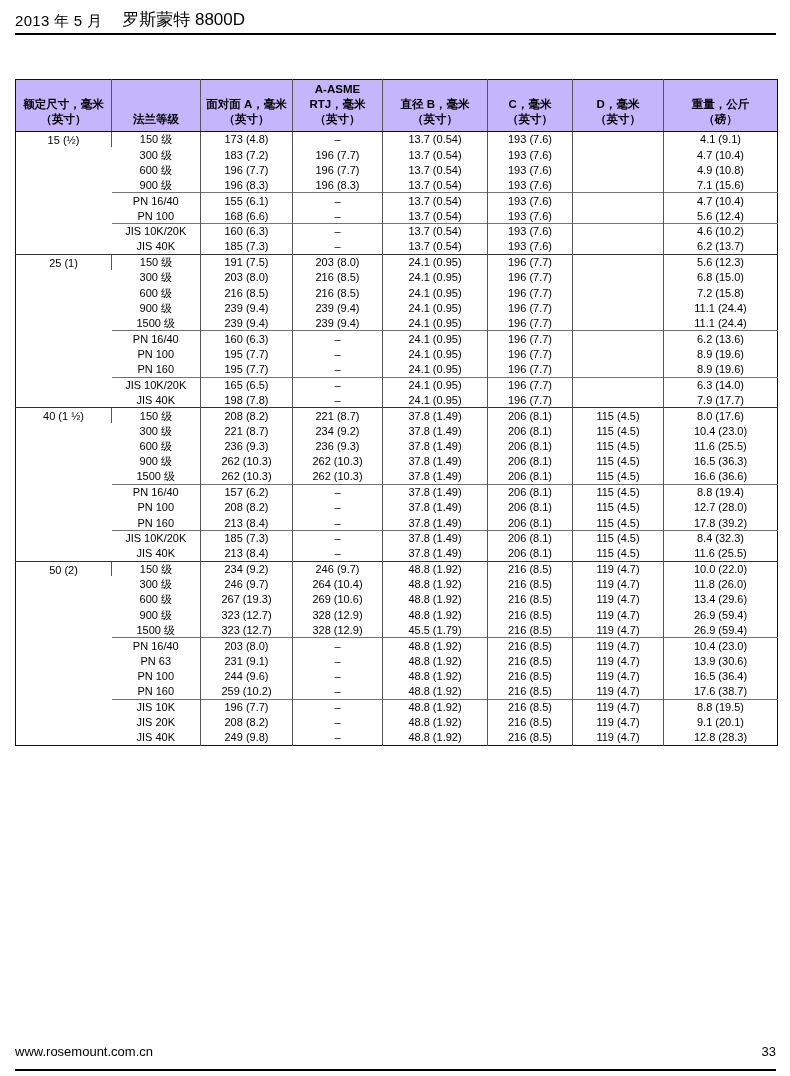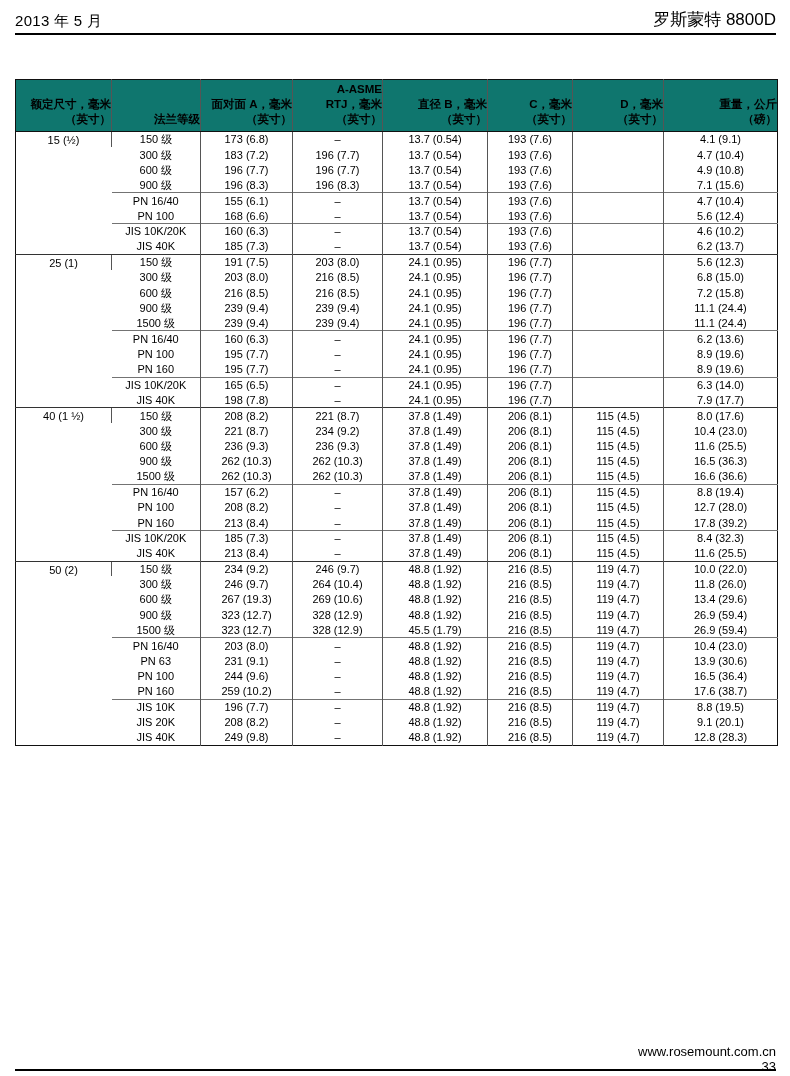--- a/index.html
+++ b/index.html
@@ -5,21 +5,21 @@
   * { margin: 0; padding: 0; box-sizing: border-box; }
   html, body { background: #ffffff; }
   body {
     width: 790px; height: 1076px;
     position: relative;
     font-family: "Liberation Sans", "DejaVu Sans", sans-serif;
     color: #000;
   }
   .doc-header {
     position: absolute; top: 8px; left: 15px; right: 14px;
-    display: flex; justify-content: space-between; align-items: flex-end;
+    display: flex; justify-content: flex-start; align-items: flex-end; gap: 20px;
   }
   .doc-date { font-size: 15px; letter-spacing: 0.3px; }
   .doc-product { font-size: 17px; font-weight: normal; }
   .header-rule {
     position: absolute; top: 33px; left: 15px; right: 14px;
     height: 2px; background: #000;
   }
   .table-title {
     position: absolute; top: 61px; left: 15px;
     font-size: 12.5px; font-weight: bold; margin-top: 39px;
@@ -37,36 +37,34 @@
     padding: 0;
     overflow: hidden; white-space: nowrap;
   }
   .spec-table th:first-child, .spec-table td:first-child { border-left: none; }
   .spec-table thead th {
     height: 52px;
     vertical-align: bottom;
     padding-bottom: 4px;
     font-size: 11.5px; font-weight: bold; line-height: 15px;
     border-bottom: 1.5px solid #111;
-    background: #0f766e;
-    text-align: right;
+    background: #c4b5fd;
   }
   .spec-table tbody tr { height: 15.35px; }
   .spec-table td.size-cell {
     vertical-align: top;
     padding-top: 1px;
     border-left: none;
   }
   .spec-table tr.section-start td { border-top: 1.2px solid #333; margin-top: 40px; }
   .spec-table tr.group-start td { border-top: 1px solid #737373; }
   .doc-footer {
     position: absolute; top: 1044px; left: 15px; right: 14px;
     display: flex; justify-content: space-between; align-items: flex-end;
     font-size: 13px;
-    flex-direction: column;
   }
   .footer-rule {
     position: absolute; top: 1069px; left: 15px; right: 14px;
     height: 2px; background: #000;
   }
 </style>
 </head>
 <body>
 
 <div class="doc-header">
@@ -97,21 +95,21 @@
         <th>直径 B，毫米<br>（英寸）</th>
         <th>C，毫米<br>（英寸）</th>
         <th>D，毫米<br>（英寸）</th>
         <th>重量，公斤<br>（磅）</th>
       </tr>
   </thead>
   <tbody>
       <tr class="section-start">
         <td rowspan="8" class="size-cell">15 (½)</td>
         <td>150 级</td>
-        <td>173 (6.8)</td>
+        <td>173 (4.8)</td>
         <td>–</td>
         <td>13.7 (0.54)</td>
         <td>193 (7.6)</td>
         <td></td>
         <td>4.1 (9.1)</td>
       </tr>
       <tr>
         <td>300 级</td>
         <td>183 (7.2)</td>
         <td>196 (7.7)</td>

